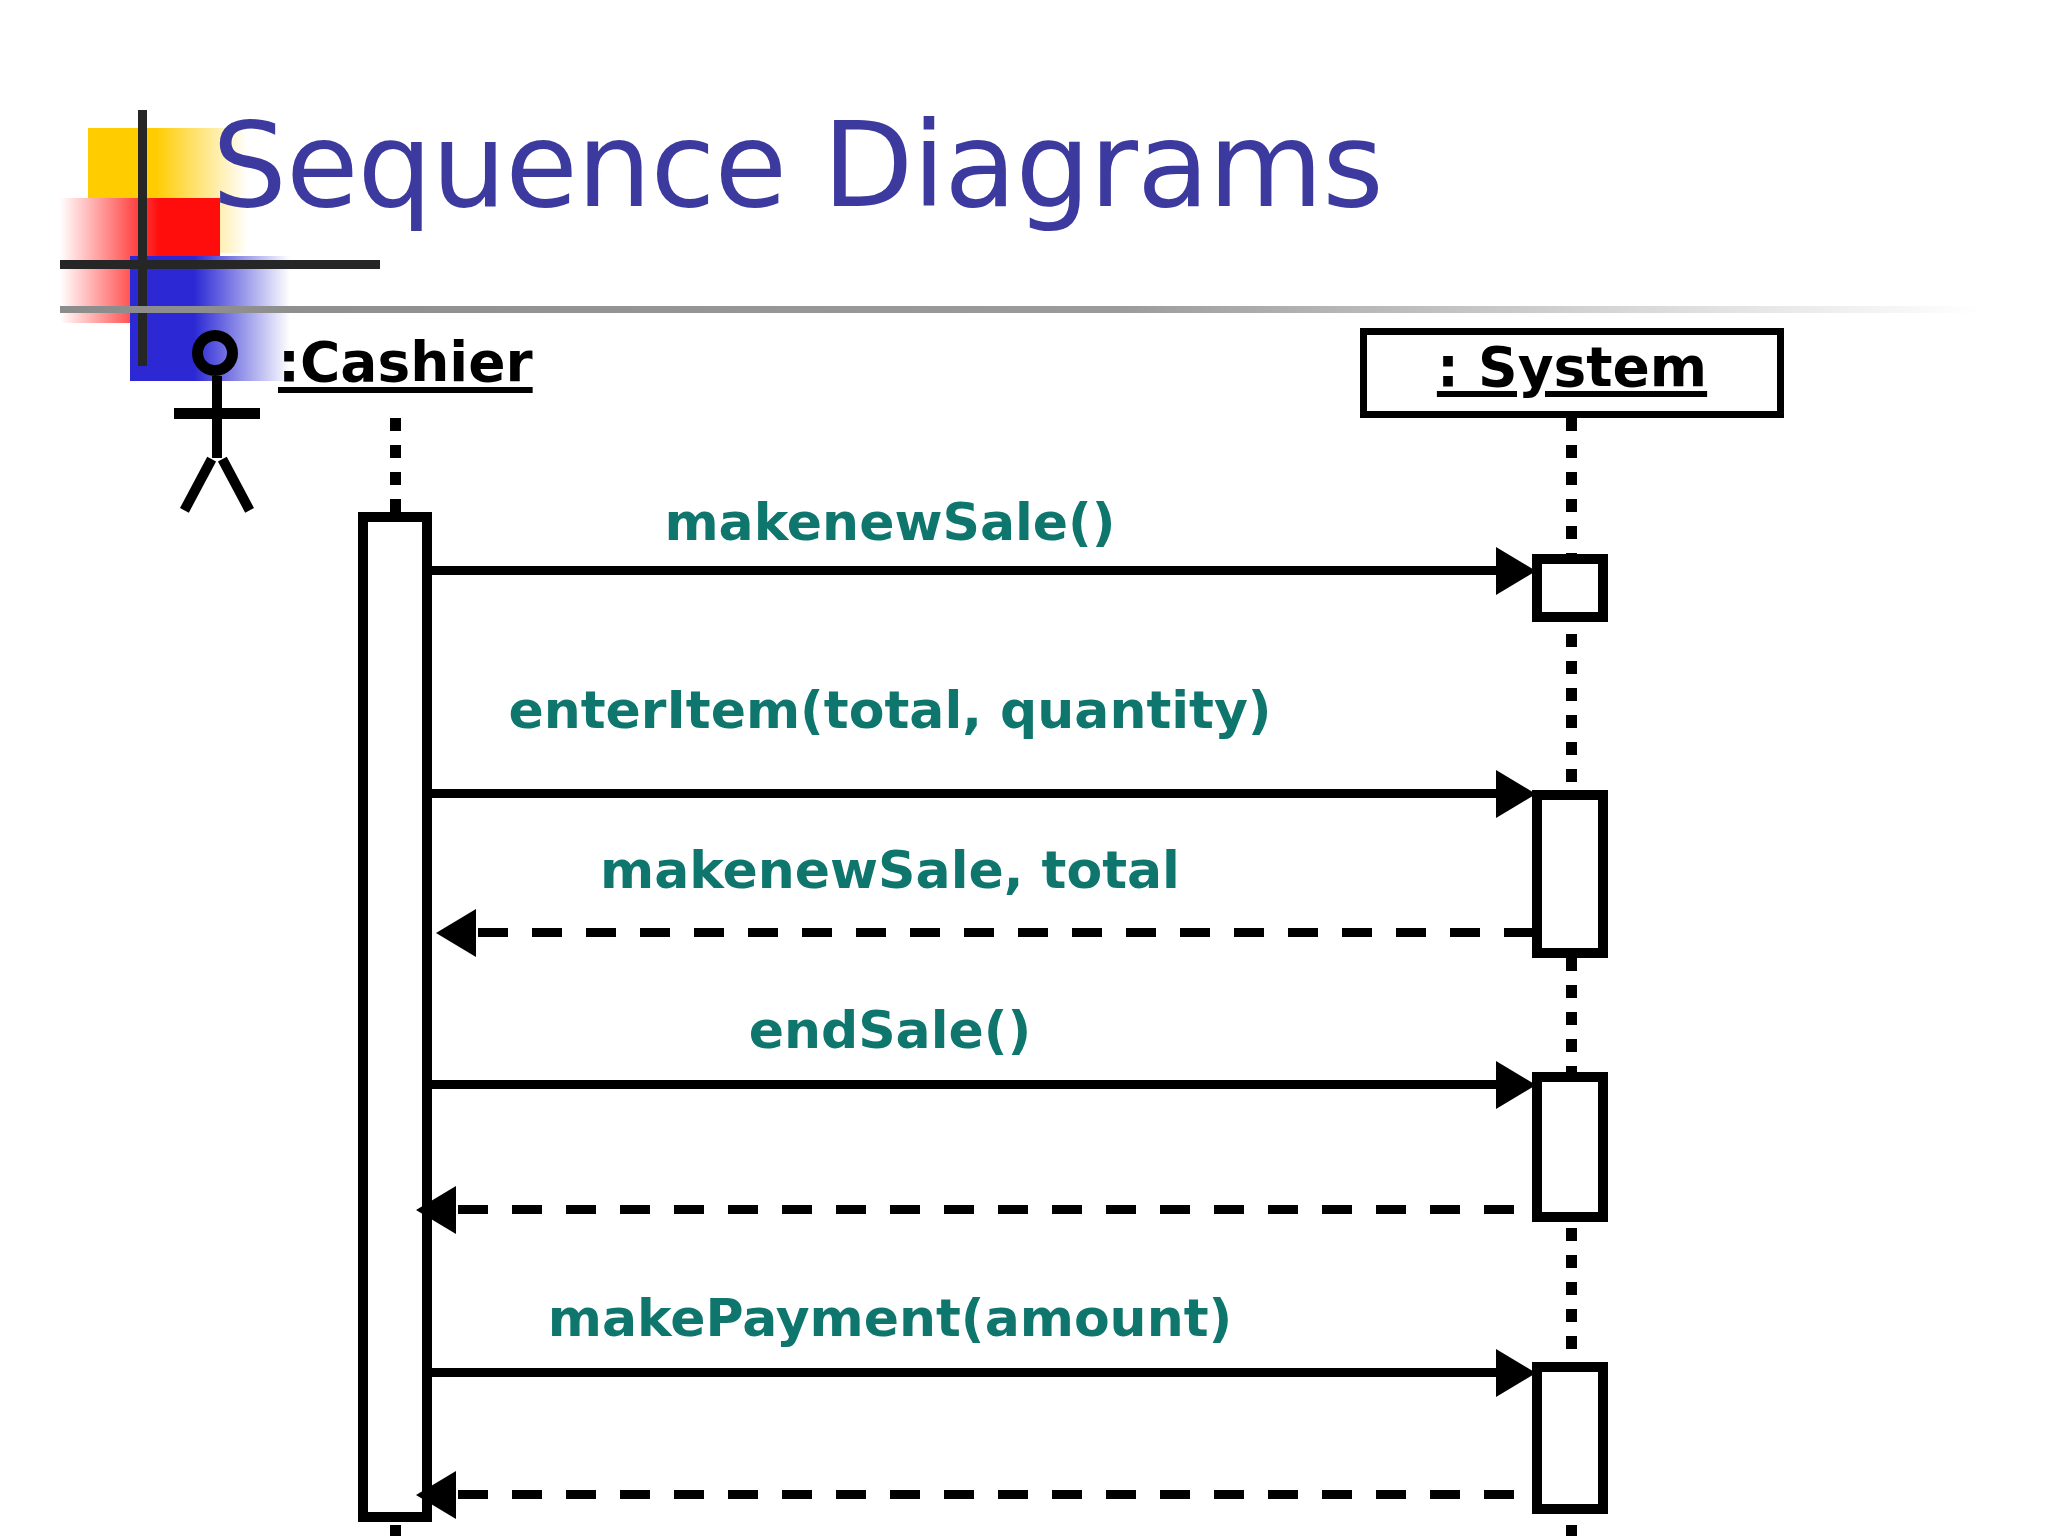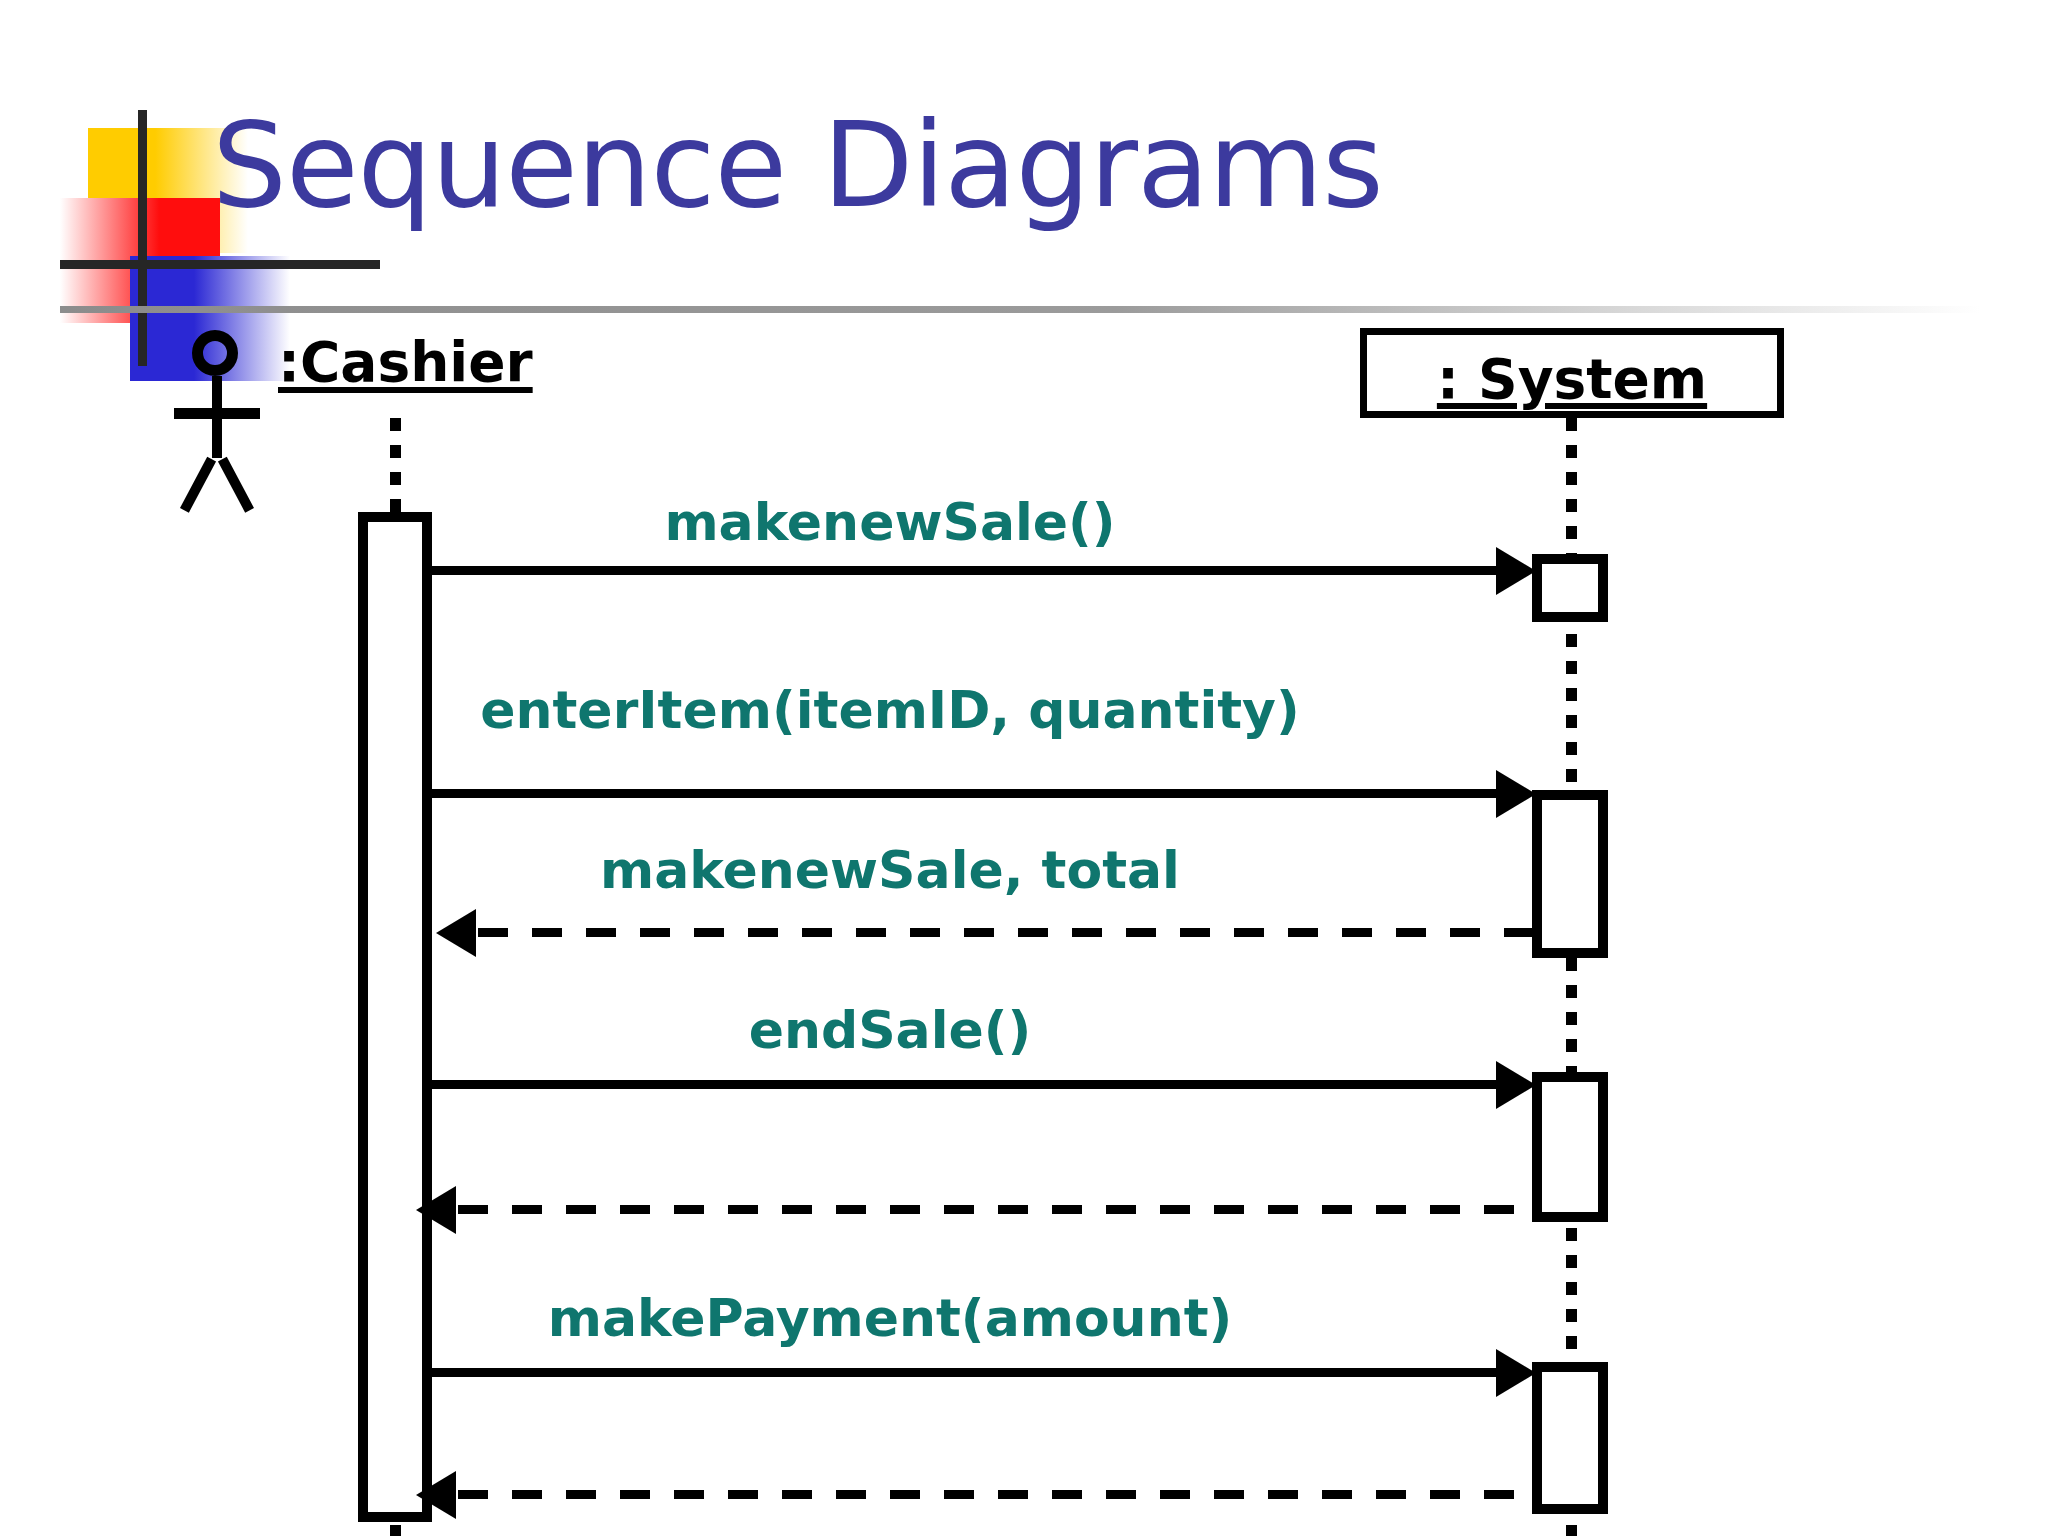--- a/index.html
+++ b/index.html
@@ -93,21 +93,21 @@
     text-underline-offset: 6px;
     white-space: nowrap;
   }
 
   
   #system-box {
     position: absolute; left: 1360px; top: 328px;
     width: 424px; height: 90px;
     border: 7px solid #000; background: #fff;
     box-sizing: border-box;
-    display: flex; align-items: flex-end; justify-content: center;
+    display: flex; align-items: flex-start; justify-content: center;
   }
   #system-label {
     font-size: 55px; font-weight: bold; color: #000;
     text-decoration: underline; text-decoration-thickness: 6px;
     text-underline-offset: 5px;
     white-space: nowrap;
   }
 
   
   .lifeline {
@@ -190,21 +190,21 @@
 
   <div class="activation" style="left:1532px; top:554px; width:76px; height:68px;"></div>
   <div class="activation" style="left:1532px; top:790px; width:76px; height:168px;"></div>
   <div class="activation" style="left:1532px; top:1072px; width:76px; height:150px;"></div>
   <div class="activation" style="left:1532px; top:1362px; width:76px; height:152px;"></div>
 
   <div class="msg-label" style="left:440px; top:492px; width:900px;">makenewSale()</div>
   <div class="msg-line-solid" style="left:432px; top:566px; width:1078px;"></div>
   <div class="arrow-right" style="left:1496px; top:547px;"></div>
 
-  <div class="msg-label" style="left:440px; top:680px; width:900px;">enterItem(itemID, quantity)</div>
+  <div class="msg-label" style="left:440px; top:680px; width:900px;">enterItem(total, quantity)</div>
   <div class="msg-line-solid" style="left:432px; top:789px; width:1078px;"></div>
   <div class="arrow-right" style="left:1496px; top:770px;"></div>
 
   <div class="msg-label" style="left:440px; top:840px; width:900px;">makenewSale, total</div>
   <div class="msg-line-dashed" style="left:478px; top:928px; width:1060px;"></div>
   <div class="arrow-left" style="left:436px; top:909px;"></div>
 
   <div class="msg-label" style="left:440px; top:1000px; width:900px;">endSale()</div>
   <div class="msg-line-solid" style="left:432px; top:1080px; width:1078px;"></div>
   <div class="arrow-right" style="left:1496px; top:1061px;"></div>

